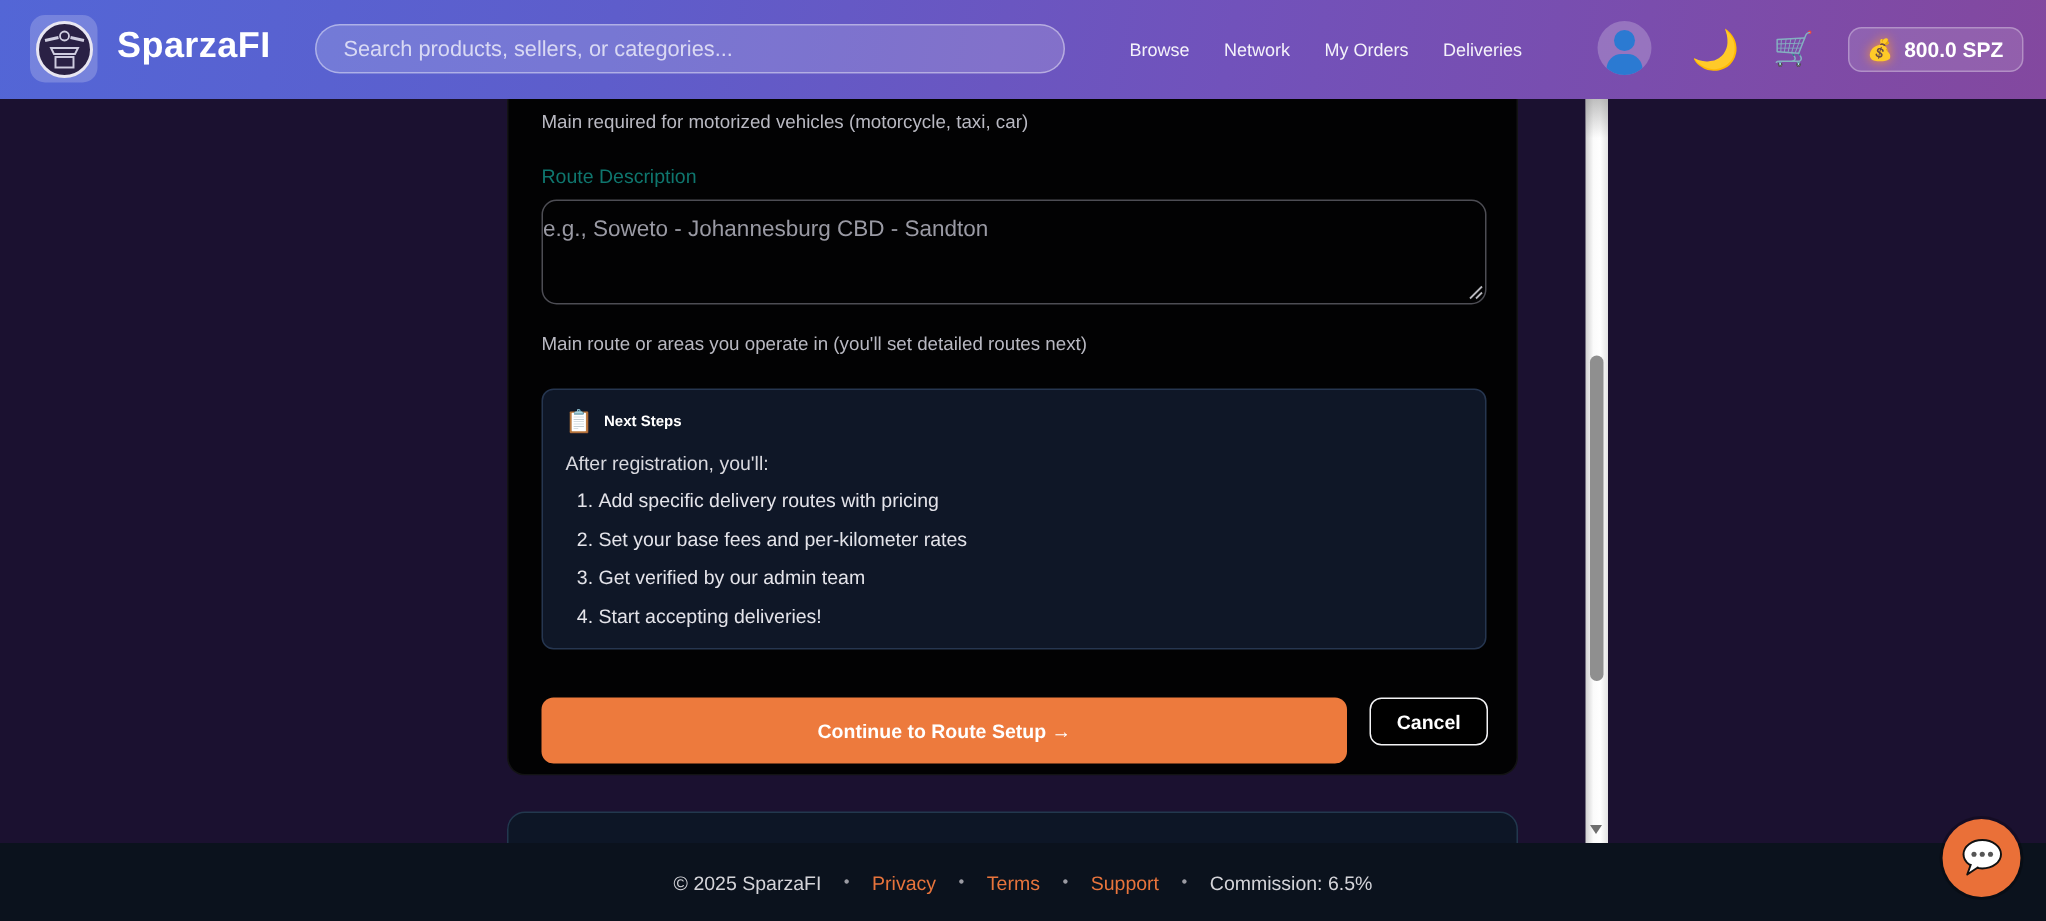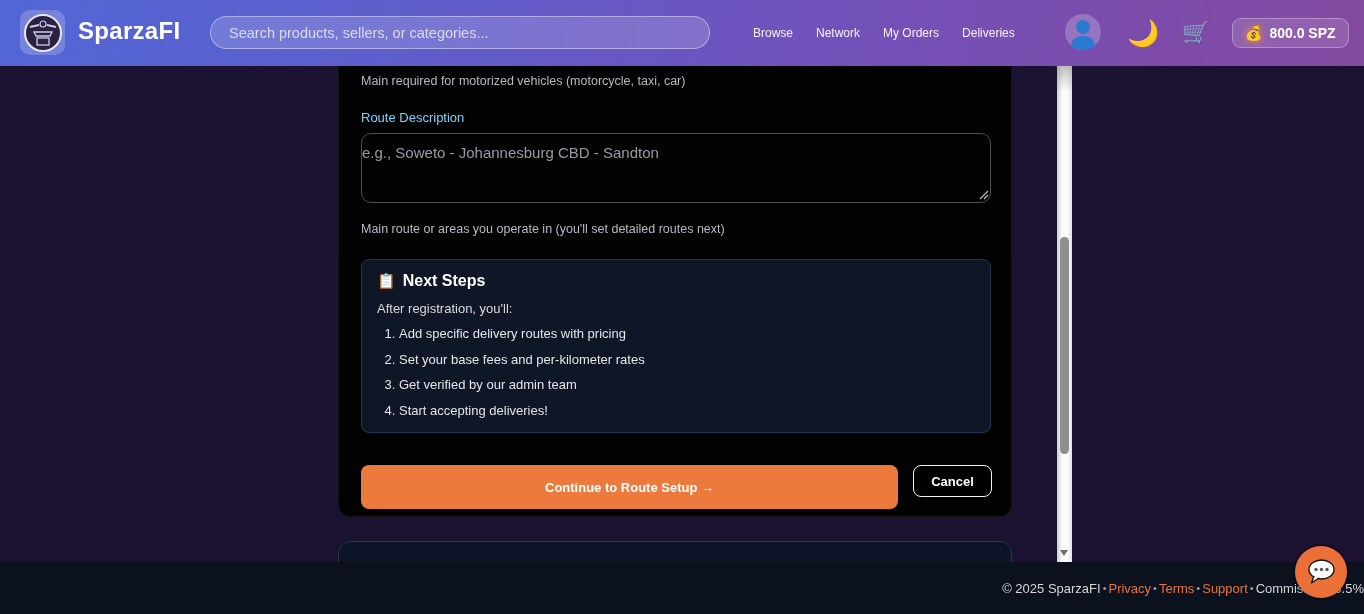--- a/index.html
+++ b/index.html
@@ -43,36 +43,36 @@
   .balance-pill .bag { font-size:14px; text-shadow:0 0 8px rgba(255,150,40,0.95); }
   .balance-pill .amt { color:#ffffff; font-size:14px; font-weight:bold; }
 
   
   .main-bg { position:absolute; left:0; top:66px; width:1364px; height:496px;
     background:#1b1130; }
   .card { position:absolute; left:338px; top:66px; width:674px; height:451px;
     background:#020203; border:1px solid rgba(255,255,255,0.07); border-top:none;
     border-radius:0 0 12px 12px; }
   .note { position:absolute; left:22px; top:8px; font-size:12.5px; color:#b9b9c2; }
-  .field-label { position:absolute; left:22px; top:44px; font-size:13px; color:#7dd3fc; }
+  .field-label { position:absolute; left:22px; top:44px; font-size:13px; color:#0f766e; }
   .route-textarea { position:absolute; left:22px; top:67px; width:630px; height:70px;
     background:transparent; border:1px solid #4d4d54; border-radius:10px;
     color:#d8d8de; font-size:15px; padding:10px 0; resize:none; outline:none;
     font-family:"Liberation Sans", sans-serif; }
   .route-textarea::placeholder { color:#9a9aa4; }
   .resize-grip { position:absolute; left:638px; top:122px; width:12px; height:12px;
     pointer-events:none; }
   .help { position:absolute; left:22px; top:156px; font-size:12.5px; color:#b9b9c2; }
 
   .next-box { position:absolute; left:22px; top:193px; width:630px; height:174px;
     background:#0f1727; border:1px solid #263650; border-radius:8px; }
   .next-title { position:absolute; left:15px; top:12px; display:flex; gap:7px;
     align-items:center; }
   .next-title .clip { font-size:15px; }
-  .next-title .t { font-size:16px; font-weight:bold; color:#ffffff; }
+  .next-title .t { font-size:10px; font-weight:bold; color:#ffffff; }
   .next-intro { position:absolute; left:15px; top:41px; font-size:13px; color:#d9d9df; }
   .next-list { position:absolute; left:20px; top:66px; font-size:13px; color:#e4e4ea;
     padding-left:17px; }
   .next-list li { margin-bottom:10.5px; }
 
   .btn-continue { position:absolute; left:22px; top:399px; width:537px; height:44px;
     background:#ed7a3d; border:none; border-radius:8px; color:#ffffff;
     font-size:13px; font-weight:bold; cursor:pointer;
     font-family:"Liberation Sans", sans-serif; }
   .btn-cancel { position:absolute; left:574px; top:399px; width:79px; height:32px;
@@ -89,22 +89,22 @@
   .scrollbar::before { content:""; position:absolute; left:0; top:0; width:100%;
     height:26px; background:linear-gradient(180deg,rgba(140,140,140,0.55),rgba(140,140,140,0)); }
   .scroll-thumb { position:absolute; left:3px; top:171px; width:9px; height:217px;
     background:#8f8f8f; border-radius:4.5px; cursor:pointer; }
   .scroll-down { position:absolute; left:3px; bottom:6px; width:0; height:0;
     border-left:4.5px solid transparent; border-right:4.5px solid transparent;
     border-top:6px solid #6f6f6f; cursor:pointer; }
 
   
   .footer { position:absolute; left:0; top:562px; width:1364px; height:52px;
-    background:#0b121d; display:flex; align-items:center; justify-content:flex-end;
-    gap:2px; z-index:6; }
+    background:#0b121d; display:flex; align-items:center; justify-content:center;
+    gap:15px; z-index:6; }
   .footer .txt { color:#d4d4d9; font-size:13px; }
   .footer .sep { color:#9b9ba3; font-size:11px; }
   .footer a { color:#e8743c; font-size:13px; text-decoration:none; cursor:pointer; }
 
   
   .chat-fab { position:absolute; left:1295px; top:546px; width:52px; height:52px;
     border-radius:50%; background:#ea7038; display:flex; align-items:center;
     justify-content:center; cursor:pointer; z-index:10;
     box-shadow:0 0 0 2px rgba(0,0,0,0.25); }
 </style>

